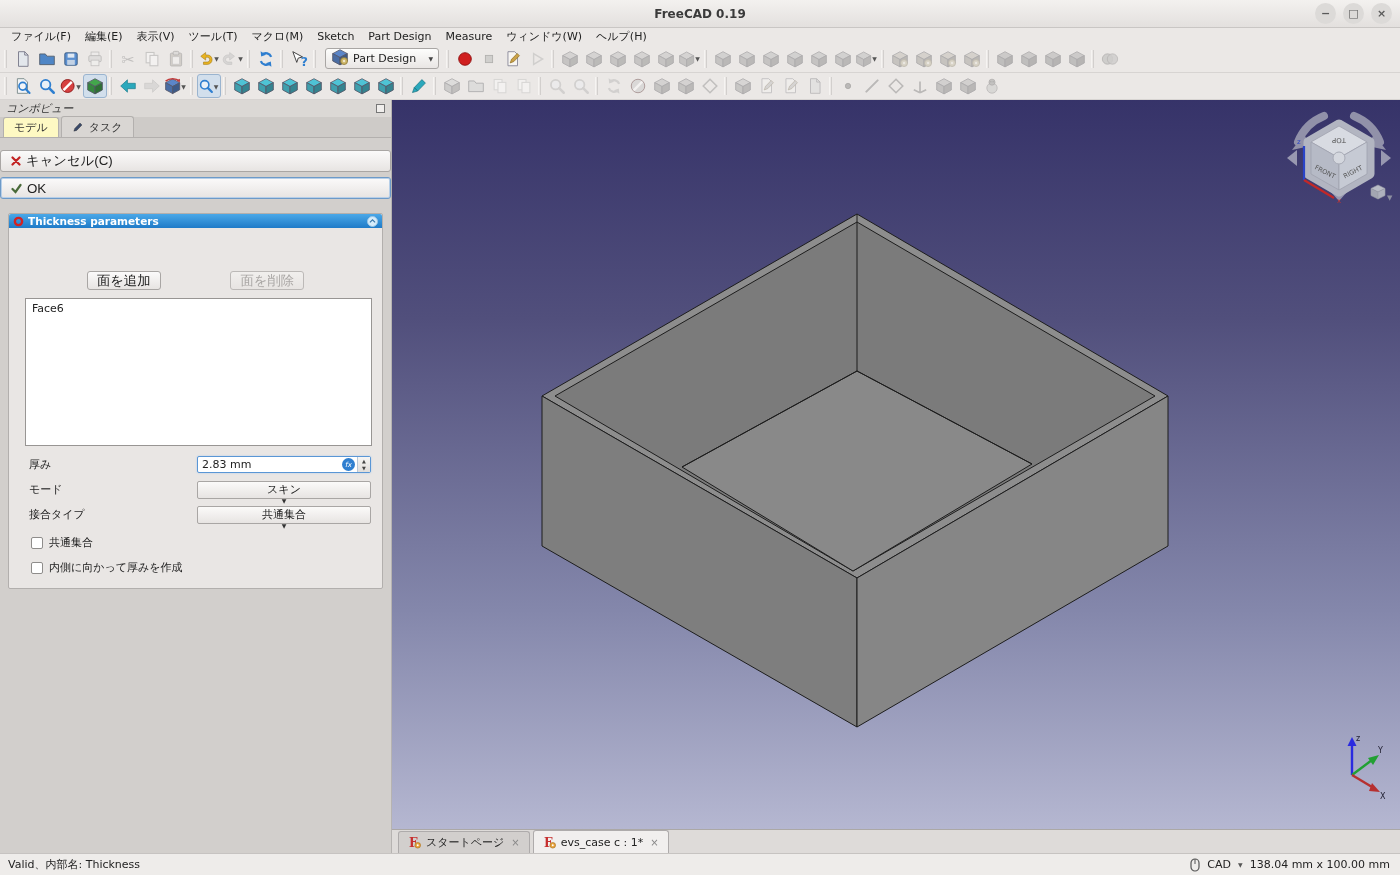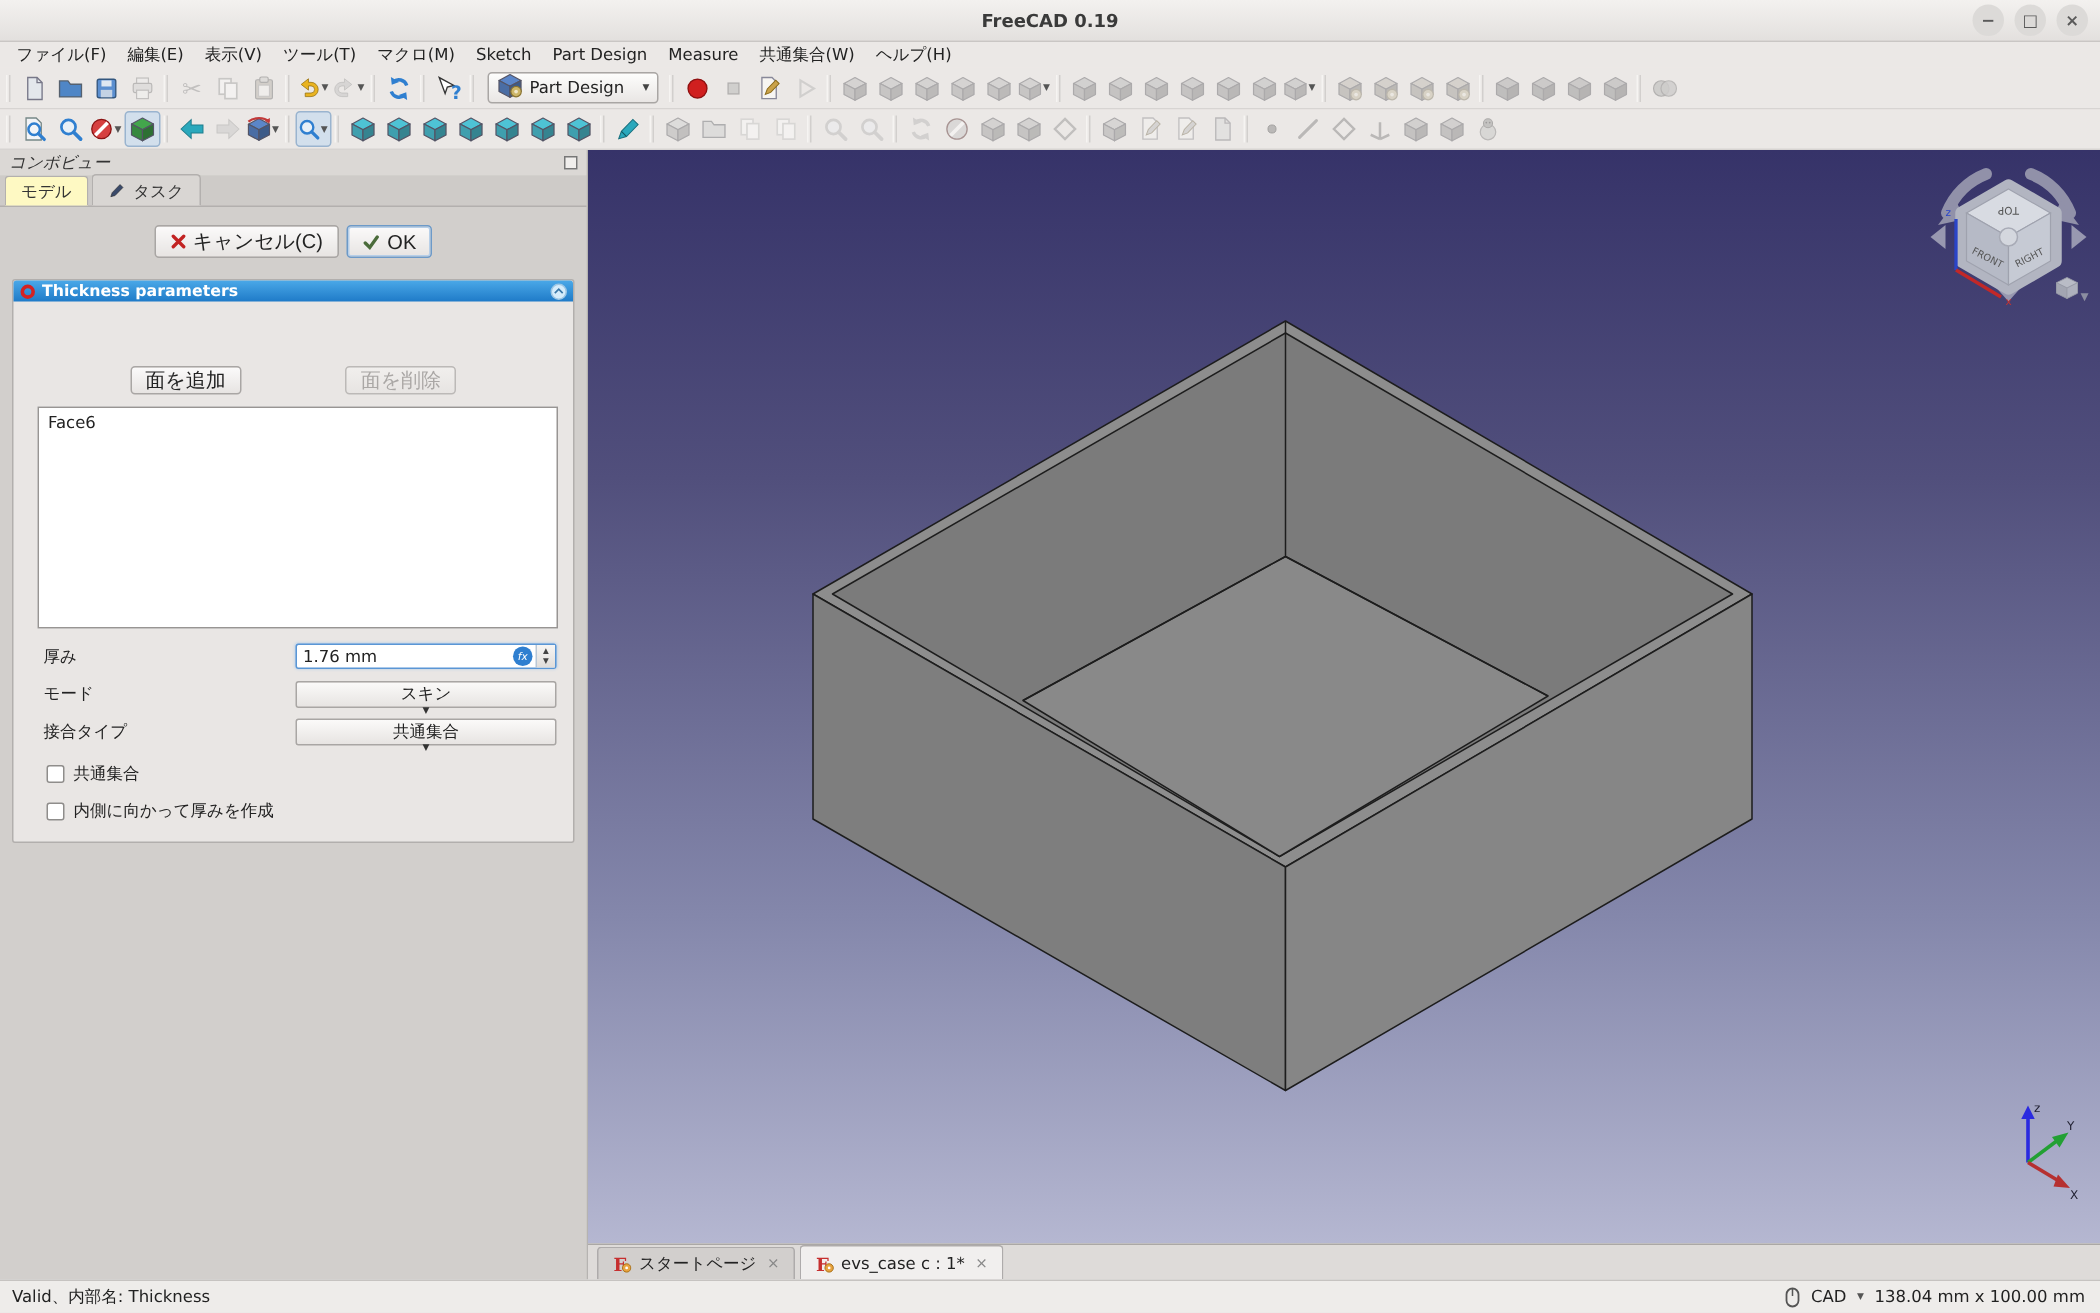--- a/index.html
+++ b/index.html
@@ -46,21 +46,21 @@
   .panel-header { height:17px; display:flex; align-items:center; padding:0 6px; color:#333;
     background:#dbd8d5;font-style:italic; }
   .float-icon { margin-left:auto; width:9px; height:9px; border:1px solid #777; background:#f0eeec; }
   .side-tabs { height:21px; display:flex; padding-left:3px; background:#cecbc8;
     border-bottom:1px solid #b3b0ae; align-items:flex-end; }
   .side-tab { height:20px; padding:0 10px; display:flex; align-items:center; gap:5px;
     border:1px solid #b3b0ae; border-bottom:none; background:#fef9c3;
     border-radius:3px 3px 0 0; margin-right:2px; color:#333; }
   .side-tab.active { background:#d9d6d3; height:21px; }
   .task-area { flex:1; background:#d2cfcc; padding-top:12px; overflow:hidden; }
-  .task-btns { display:flex; justify-content:center; gap:5px; }
+  .task-btns { display:flex; justify-content:center; gap:5px;flex-direction:column; }
   .btn { height:22px; display:inline-flex; align-items:center; gap:5px; padding:0 10px;
     background:linear-gradient(#fbfafa,#e7e4e2); border:1px solid #a9a6a4; border-radius:3px;
     color:#222; }
   .btn.default { border-color:#6d9ac8; box-shadow:inset 0 0 0 1px #b7cfe8; }
   .btn.small { height:19px; padding:0 9px;margin-top:32px; }
   .btn.disabled { color:#aaa7a5; background:linear-gradient(#f1efed,#e7e4e2); border-color:#bcb9b7; }
 
   .dialog { margin:14px 8px 0 8px; border:1px solid #b2afad; background:#e9e6e4; border-radius:2px; }
   .dialog-header { height:14px; background:linear-gradient(#4aa8e8,#1f7bc8);
     display:flex; align-items:center; padding:0 4px; gap:4px; border-radius:2px 2px 0 0; }
@@ -128,21 +128,21 @@
 
 <div class="menubar" id="menubar">
     <span class="menu-item">ファイル(F)</span>
     <span class="menu-item">編集(E)</span>
     <span class="menu-item">表示(V)</span>
     <span class="menu-item">ツール(T)</span>
     <span class="menu-item">マクロ(M)</span>
     <span class="menu-item">Sketch</span>
     <span class="menu-item">Part Design</span>
     <span class="menu-item">Measure</span>
-    <span class="menu-item">共通集合(W)</span>
+    <span class="menu-item">ウィンドウ(W)</span>
     <span class="menu-item">ヘルプ(H)</span>
   </div>
 
 <div class="toolbar" id="toolbar1">
     <span class="grip"></span>
     <span class="tbtn">
       <svg viewBox="0 0 16 16" width="18" height="18">
         <path d="M4 1.5h5.5L12.5 4.5v10H4z" fill="#e3e7ec" stroke="#778" stroke-width=".8"></path>
         <path d="M9.5 1.5v3h3" fill="none" stroke="#778" stroke-width=".8"></path>
       </svg>
@@ -877,21 +877,21 @@
             <button class="btn small disabled">面を削除</button>
           </div>
           <div class="face-list" id="face-list">
               <div class="face-item">Face6</div>
             </div>
           <div class="param-rows" id="param-rows">
               <div class="prow">
                 <span class="plabel">厚み</span>
                 <div class="pcontrol">
                   <div class="spinbox">
-                    <span class="spin-value">1.76 mm</span>
+                    <span class="spin-value">2.83 mm</span>
                     <span class="fx-icon">fx</span>
                     <span class="spin-btns">
                       <span class="sb">▲</span>
                       <span class="sb">▼</span>
                     </span>
                   </div>
                 </div>
               </div>
               <div class="prow">
                 <span class="plabel">モード</span>

